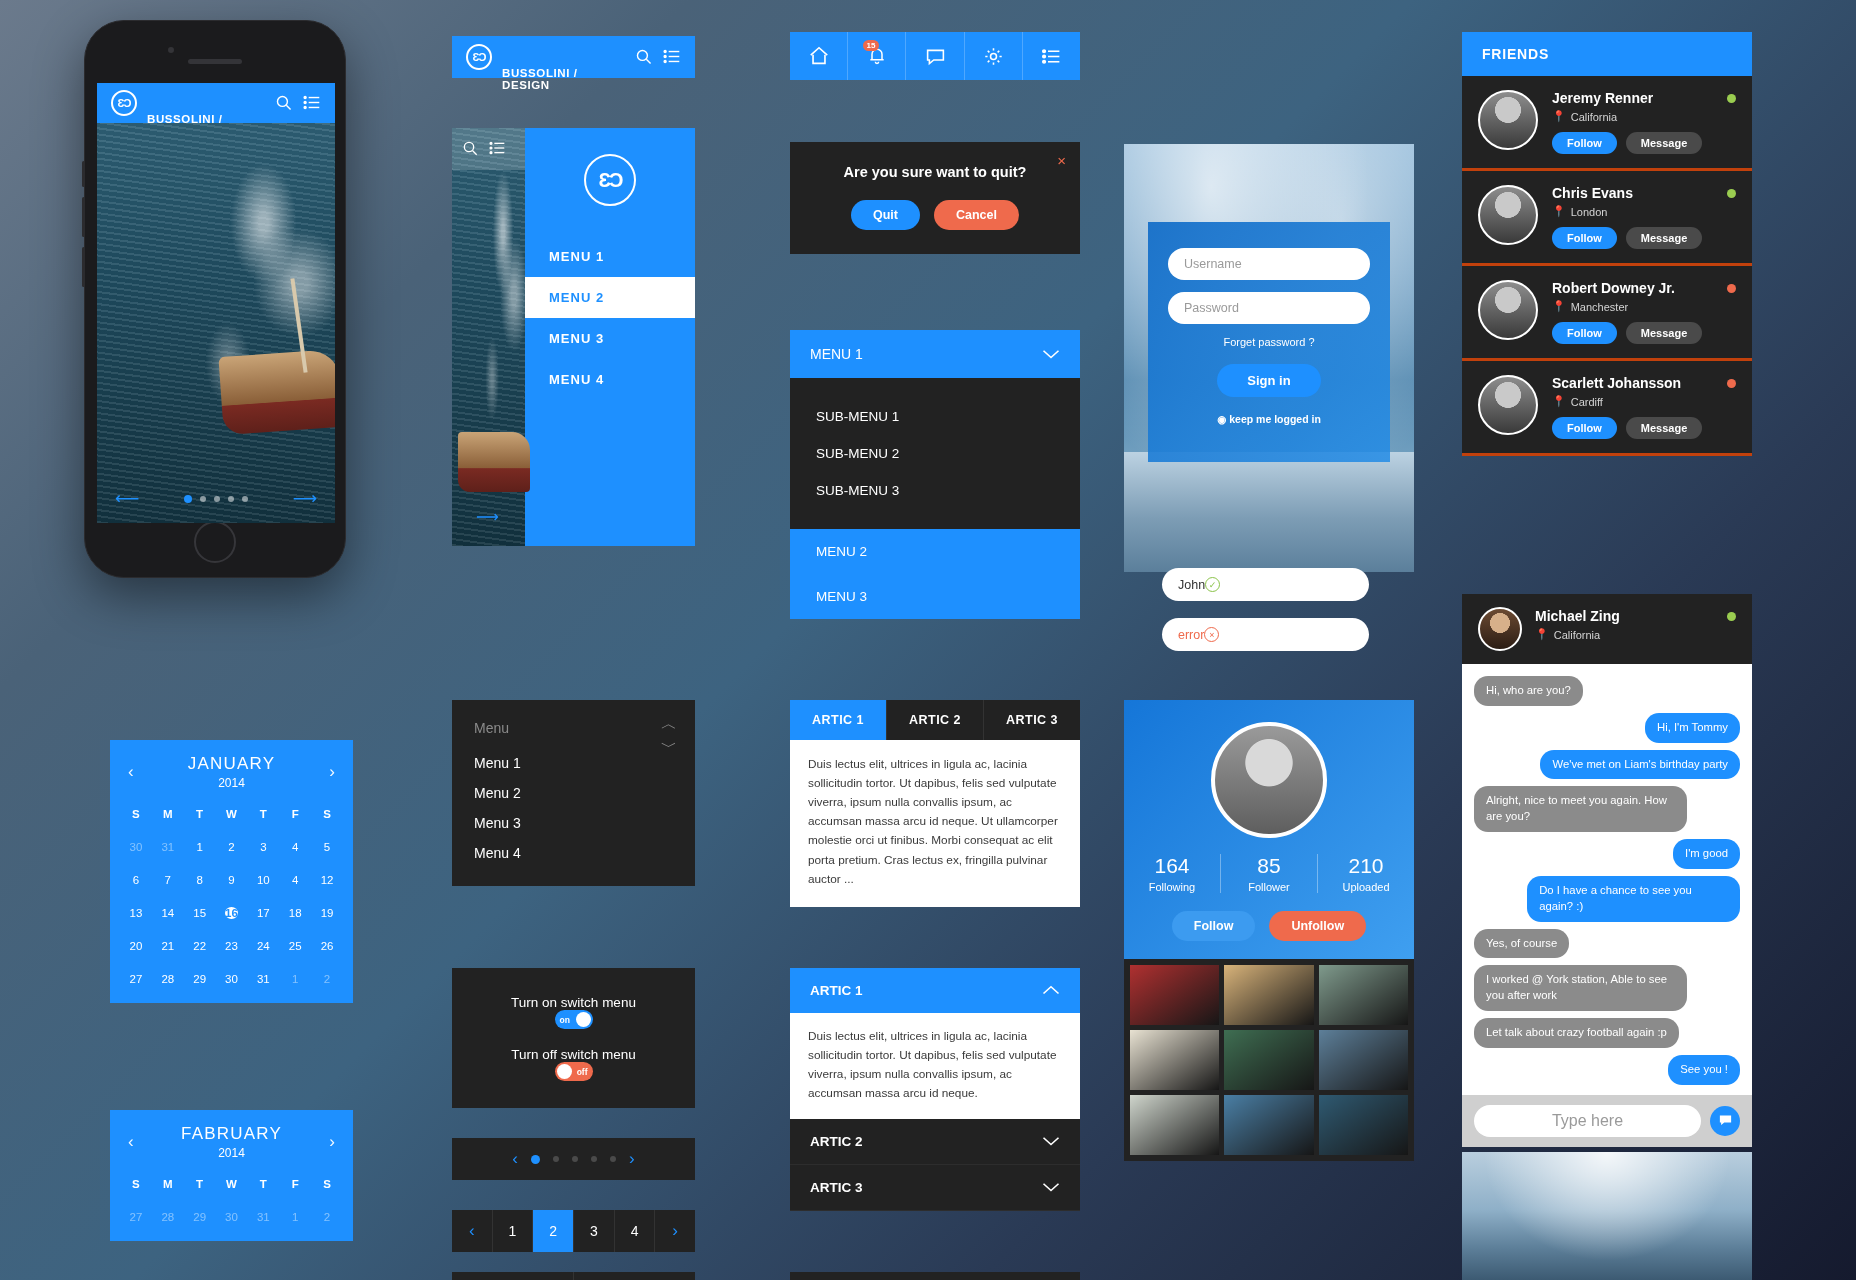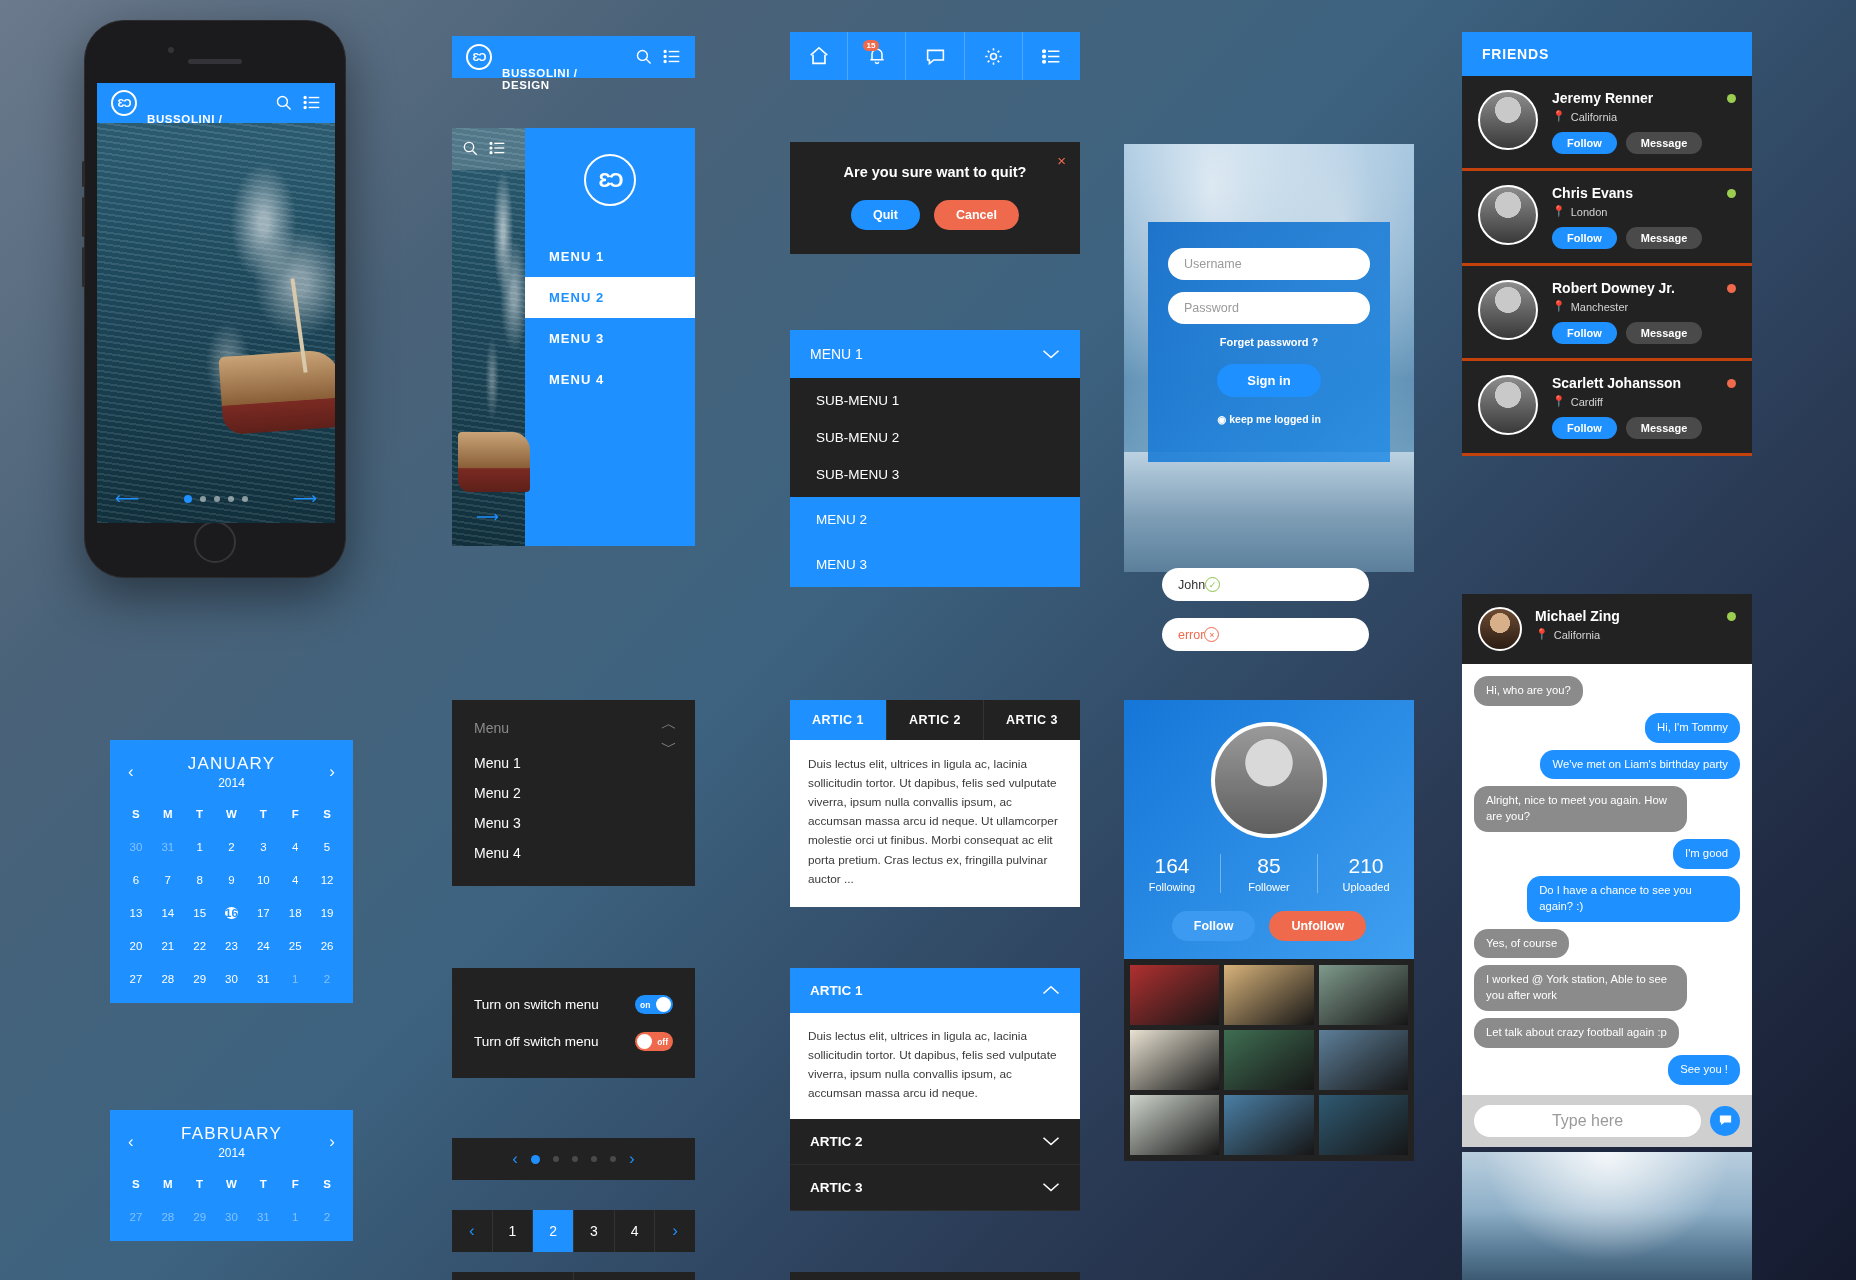--- a/index.html
+++ b/index.html
@@ -89,21 +89,21 @@
   .sm-arrow { position:absolute; bottom:20px; left:24px; color:#1e90ff; font-size:16px;}
 
   
   .dlist { width:243px; background:#222; padding:16px 0 18px;}
   .dlist .lbl { color:#8a8a8a; font-size:14px; padding:4px 22px 12px;}
   .dlist .it { font-size:14px; padding:7px 22px; cursor:pointer;}
   .dl-steps { position:absolute; right:18px; top:14px; display:flex; flex-direction:column; gap:2px; color:#8a8a8a;}
 
   
   .swpanel { width:243px; background:#222; padding:18px 22px; }
-  .swrow { display:flex; align-items:center; justify-content:space-between; padding:9px 0; font-size:13.5px;}
+  .swrow { display:flex; align-items:center; justify-content:space-between; padding:9px 0; font-size:13.5px;flex-direction:column;}
   .sw { width:38px; height:19px; border-radius:12px; position:relative; display:flex; align-items:center; font-size:8.5px; font-weight:bold;}
   .sw.on { background:#1e90ff; justify-content:flex-start; padding-left:5px;}
   .sw.off { background:#ef6a4c; justify-content:flex-end; padding-right:5px;}
   .sw .knob { width:15px; height:15px; border-radius:50%; background:#fff; position:absolute; top:2px;}
   .sw.on .knob { right:2px; }
   .sw.off .knob { left:2px; }
 
   
   .pagedots { width:243px; background:#222; height:42px; display:flex; align-items:center; justify-content:center; gap:13px;}
   .pagedots .d { width:6px; height:6px; border-radius:50%; background:#4a4a4a;}
@@ -126,21 +126,21 @@
   .dialog { width:290px; background:#222; padding:22px 0 24px; text-align:center; position:relative;}
   .dialog .x { position:absolute; right:14px; top:10px; color:#ef6a4c; font-size:15px; cursor:pointer;}
   .dialog h4 { font-size:14.5px; margin-bottom:20px;}
   .dialog .row { display:flex; gap:14px; justify-content:center;}
   .btnp { border-radius:20px; padding:8px 22px; font-size:12.5px; font-weight:bold; cursor:pointer;}
   .btnp.b { background:#1e90ff;} .btnp.r { background:#ef6a4c;}
 
   
   .acc { width:290px; }
   .acc-h { background:#1e90ff; padding:16px 20px; font-size:14px; display:flex; align-items:center; justify-content:space-between; cursor:pointer;}
-  .acc-b { background:#222; padding:4px 0;}
+  .acc-b { background:#222; padding:20px 0;}
   .acc-b .sub { padding:11px 26px; font-size:13.5px; cursor:pointer;}
   .acc-h2 { background:#1e90ff; padding:15px 26px; font-size:13.5px; cursor:pointer;}
 
   
   .tabs { width:290px;}
   .tabrow { display:flex; background:#222;}
   .tabrow .tb { flex:1; padding:13px 0; text-align:center; font-size:12.5px; font-weight:bold; letter-spacing:.5px; border-right:1px solid #333; cursor:pointer;}
   .tabrow .tb:last-child { border-right:none;}
   .tabrow .tb.on { background:#1e90ff;}
   .tabbody { background:#fff; color:#3a3a3a; font-size:11.8px; line-height:1.62; padding:15px 18px 18px;}
@@ -149,21 +149,21 @@
   .acl { width:290px;}
   .acl-h { background:#1e90ff; padding:15px 20px; font-size:13.5px; font-weight:bold; display:flex; justify-content:space-between; align-items:center; cursor:pointer;}
   .acl-b { background:#fff; color:#3a3a3a; font-size:11.8px; line-height:1.62; padding:14px 18px 16px;}
   .acl-c { background:#222; padding:15px 20px; font-size:13.5px; font-weight:bold; display:flex; justify-content:space-between; align-items:center; border-bottom:1px solid #2d2d2d; cursor:pointer;}
 
   
   .login { width:290px; height:428px; position:relative; overflow:hidden;}
   .login-box { position:absolute; left:24px; top:78px; width:242px; height:240px;
       background:linear-gradient(135deg, rgba(20,110,200,.94), rgba(35,140,230,.85)); padding:26px 20px 0;}
   .inp { width:100%; background:#fff; border-radius:20px; padding:9px 16px; color:#9a9a9a; font-size:12.5px; margin-bottom:12px;}
-  .lnk { text-align:center; font-size:11px; font-weight:bold; margin:4px 0 16px;}
+  .lnk { text-align:center; font-size:11px; font-weight:normal; margin:4px 0 16px;}
   .signin { display:block; margin:0 auto; background:#1e90ff; border-radius:20px; padding:9px 30px; font-size:13px; font-weight:bold; width:fit-content; cursor:pointer;}
   .keep { text-align:center; font-size:10.5px; font-weight:bold; margin-top:16px;}
 
   
   .vinp { width:207px; background:#fff; border-radius:20px; padding:9px 16px; font-size:12.5px; display:flex; align-items:center; justify-content:flex-start; color:#333;}
   .vic { width:15px; height:15px; border-radius:50%; border:1.5px solid; font-size:9px; display:flex; align-items:center; justify-content:center;}
 
   
   .profile { width:290px; }
   .prof-top { background:linear-gradient(135deg,#1576d8,#3f9ff0); padding:22px 0 18px; text-align:center;}

